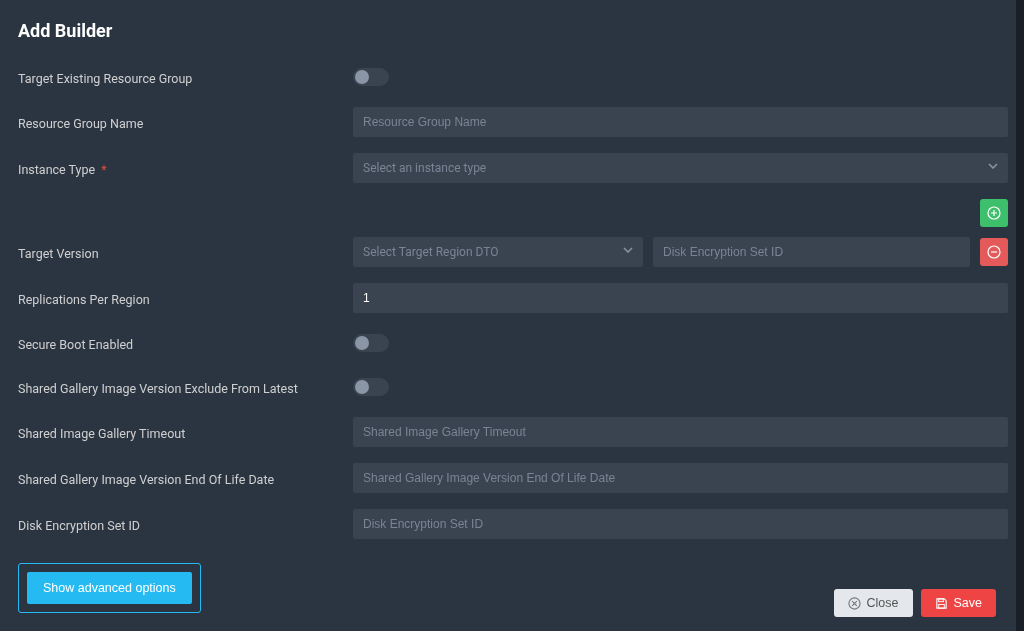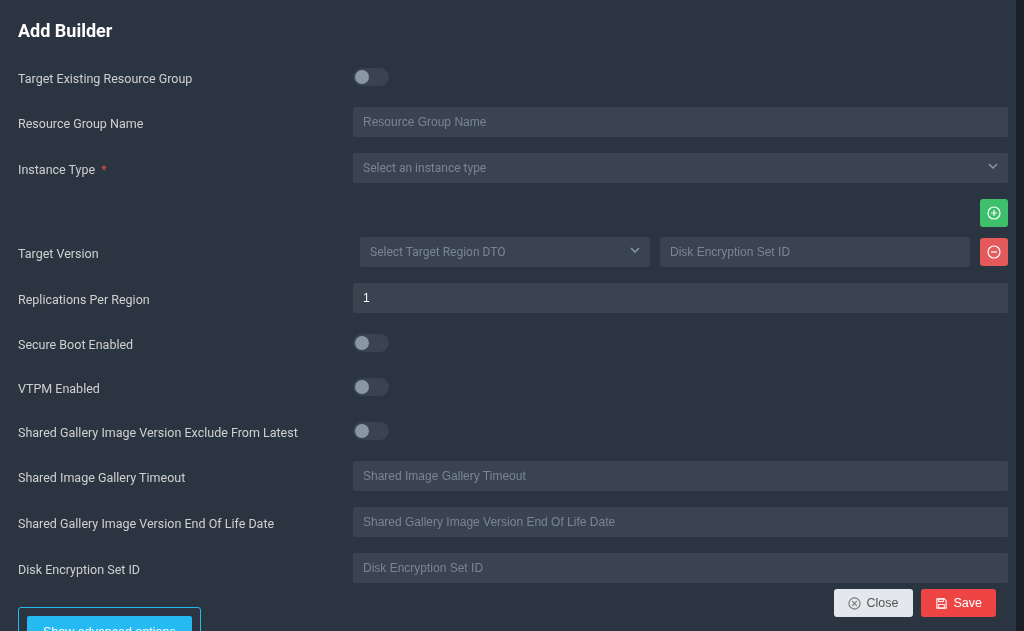--- a/index.html
+++ b/index.html
@@ -136,21 +136,20 @@
       width: 14px;
       height: 14px;
     }
     .region-row {
       display: flex;
       gap: 10px;
       align-items: center;
     }
     .region-select {
       flex: 0 0 290px;
-      margin-left: 7px;
     }
     .region-input {
       flex: 1;
     }
     .advanced-btn-wrap {
       display: inline-block;
       border: 1px solid #25baf2;
       border-radius: 3px;
       padding: 8px;
       margin-top: 8px;
@@ -290,28 +289,20 @@
   <div class="form-row">
     <div class="label">Secure Boot Enabled</div>
     <div class="control">
       <div class="toggle">
         <div class="toggle-knob"></div>
       </div>
     </div>
   </div>
 
   
-  <div class="form-row">
-    <div class="label">VTPM Enabled</div>
-    <div class="control">
-      <div class="toggle">
-        <div class="toggle-knob"></div>
-      </div>
-    </div>
-  </div>
 
   
   <div class="form-row">
     <div class="label">Shared Gallery Image Version Exclude From Latest</div>
     <div class="control">
       <div class="toggle">
         <div class="toggle-knob"></div>
       </div>
     </div>
   </div>

